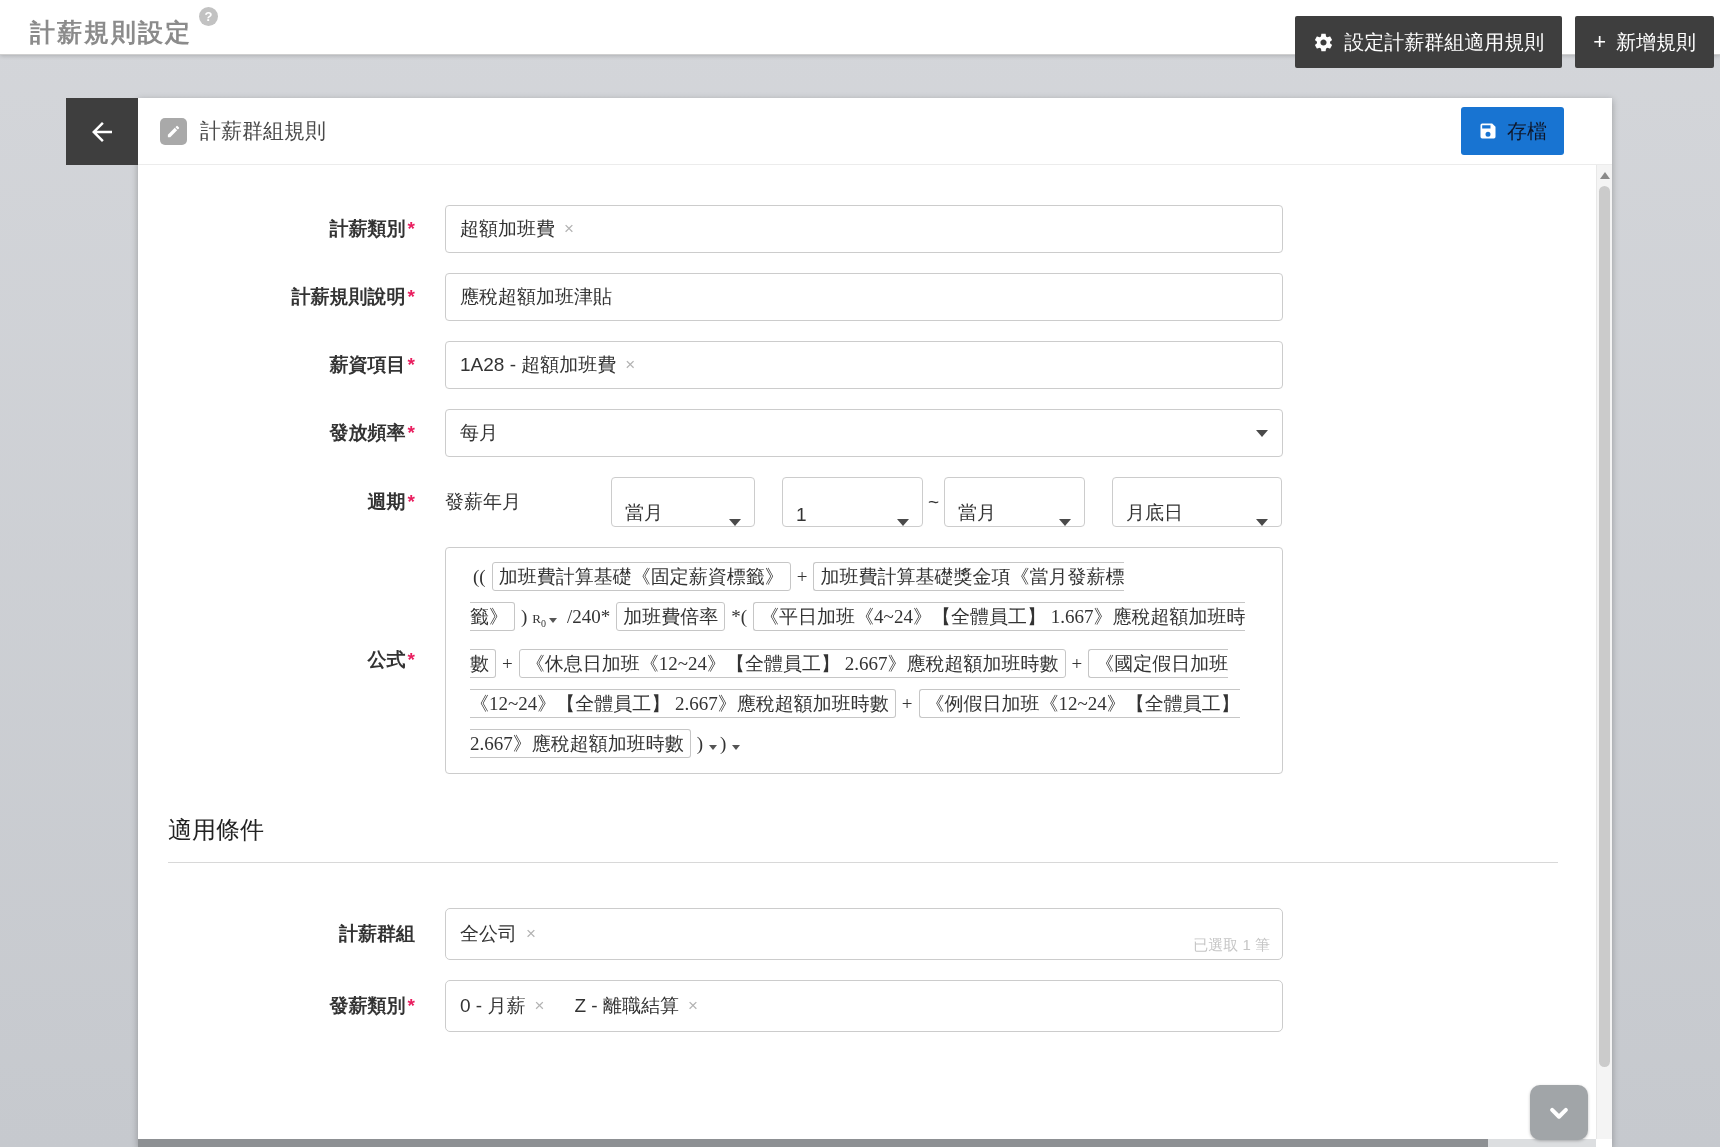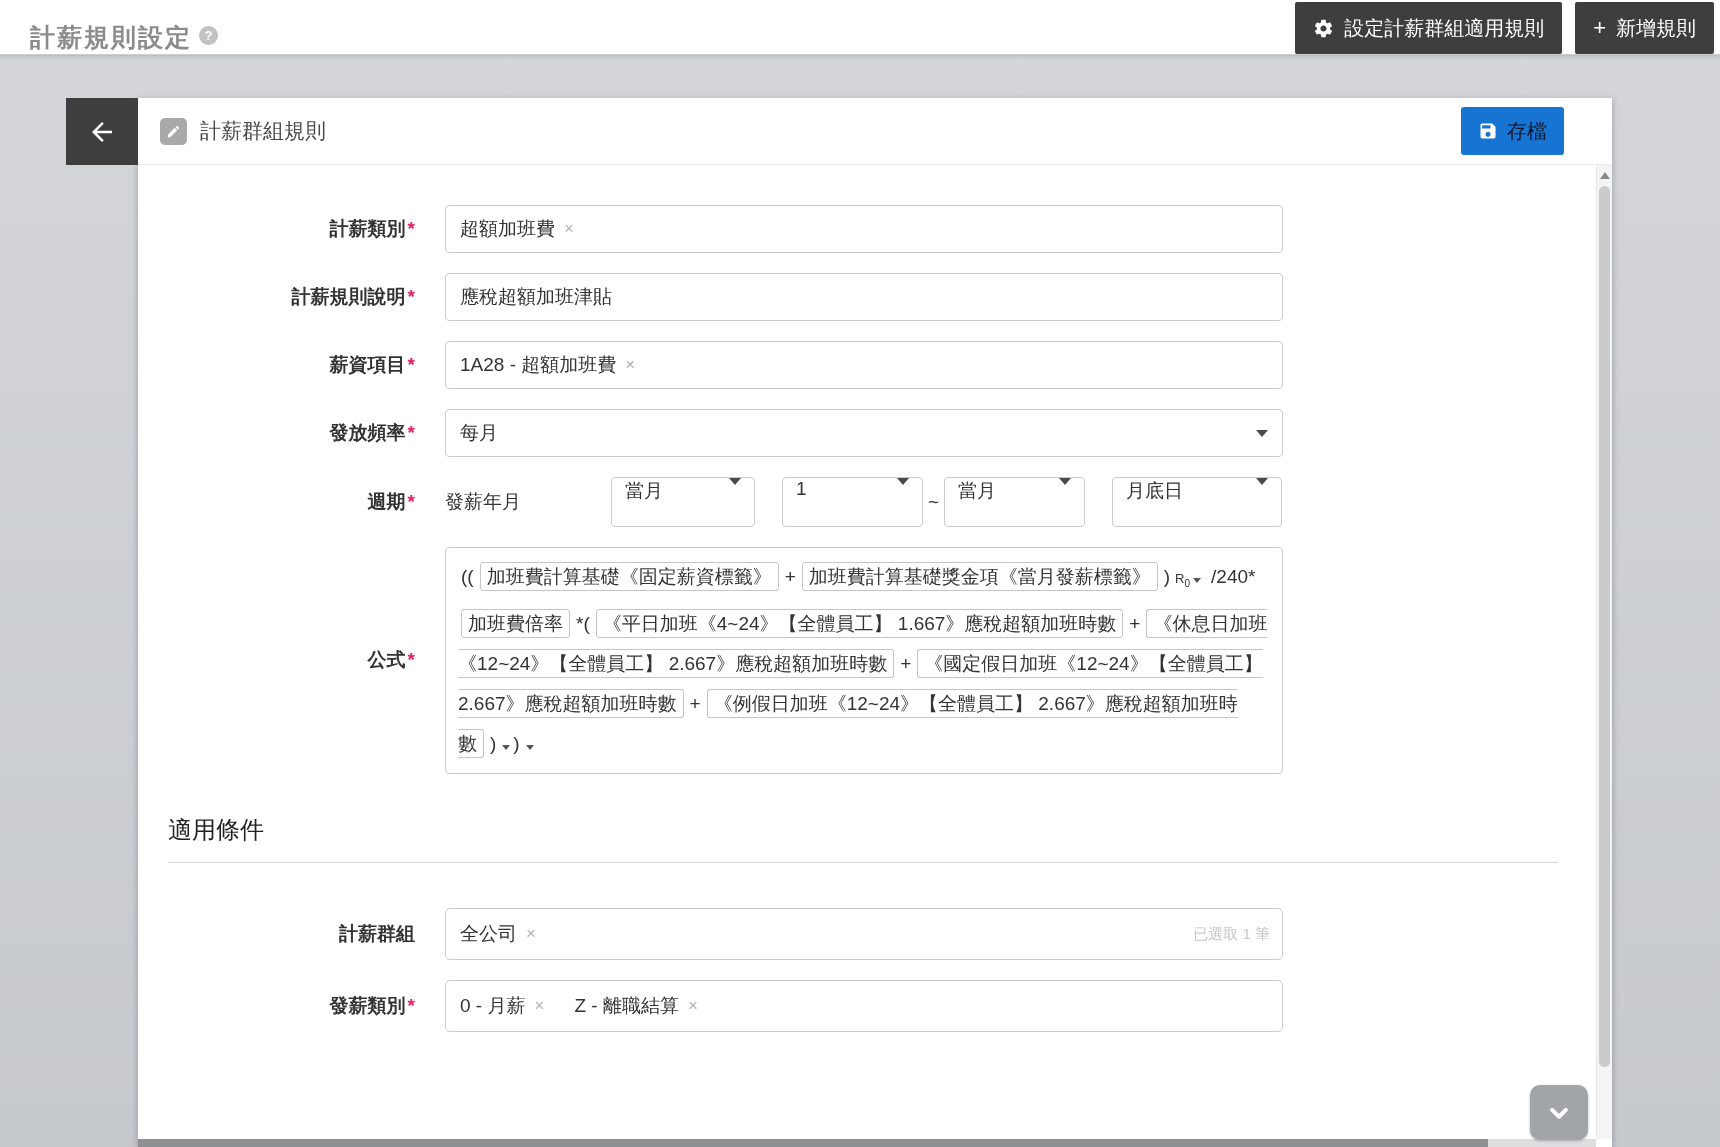--- a/index.html
+++ b/index.html
@@ -5,21 +5,21 @@
   * { margin:0; padding:0; box-sizing:border-box; }
   html,body { width:1720px; height:1147px; overflow:hidden; }
   body {
     font-family:"Liberation Sans","DejaVu Sans",sans-serif;
     background:linear-gradient(180deg,#d4d6da 0%,#c6c9ce 100%);
     position:relative; color:#333;
   }
   
   .topbar { position:absolute; top:0; left:0; width:1720px; height:55px; background:#fff;
     border-bottom:1px solid #cfcfcf; box-shadow:0 1px 4px rgba(0,0,0,.18);
-    display:flex; align-items:flex-end; padding:0 4px 0 30px; z-index:5; }
+    display:flex; align-items:flex-start; padding:16px 4px 0 30px; z-index:5; }
   .page-title { font-size:25px; font-weight:bold; color:#8b8b8b; letter-spacing:2px; }
   .help-badge { width:19px; height:19px; border-radius:50%; background:#c2c2c2; color:#fff;
     font-size:13px; font-weight:bold; display:inline-flex; align-items:center; justify-content:center;
     margin-left:7px; transform:translateY(-9px); cursor:pointer; }
   .topbar-buttons { margin-left:auto; display:flex; gap:13px; padding-right:2px; }
   .dark-btn { height:52px; background:#3e3e3e; color:#fff; font-size:20px; display:flex;
     align-items:center; gap:10px; padding:0 18px; border:none; border-radius:2px; cursor:pointer;
     font-family:inherit; }
   .plus-glyph { font-size:22px; line-height:1; }
   
@@ -46,48 +46,48 @@
   .inputbox { min-height:48px; border:1px solid #ccc; border-radius:4px; background:#fff;
     display:flex; align-items:center; padding:0 14px; font-size:19px; color:#333; }
   .chip { display:inline-flex; align-items:center; margin-right:30px; }
   .chip-x { color:#b3b3b3; font-size:17px; margin-left:9px; cursor:pointer; }
   .selectbox { justify-content:space-between; cursor:pointer; }
   .caret { width:0; height:0; border-left:6px solid transparent; border-right:6px solid transparent;
     border-top:7px solid #4a4a4a; }
   
   .period-field { display:flex; align-items:center; }
   .period-prefix { font-size:19px; color:#333; width:166px; }
-  .psel { height:50px; border:1px solid #ccc; border-radius:4px; display:flex; align-items:flex-start;
+  .psel { height:50px; border:1px solid #ccc; border-radius:4px; display:flex; align-items:flex-end;
     justify-content:space-between; padding:0 13px; font-size:19px; color:#333; background:#fff; cursor:pointer; }
   .ps1 { width:144px; margin-right:27px; }
   .ps2 { width:141px; }
   .tilde { margin:0 5px; font-size:19px; color:#333; }
   .ps3 { width:141px; margin-right:27px; }
   .ps4 { width:170px; }
   
-  .formula-box { border:1px solid #ccc; border-radius:4px; padding:9px 12px; font-size:19px;
-    line-height:40px; color:#333; min-height:220px; cursor:text; }
+  .formula-box { border:1px solid #ccc; border-radius:4px; padding:9px 24px; font-size:19px;
+    line-height:40px; color:#333; min-height:220px; cursor:text;font-family:Liberation Serif, serif; }
   .ftext { margin:0 3px; }
   .fchip { border:1px solid #c6c6c6; border-radius:3px; background:#fff; padding:3px 6px;
     margin:0 3px; cursor:pointer; }
   .rsub { font-size:13px; margin:0 7px 0 2px; white-space:nowrap; }
   .rsub sub { font-size:10px; }
   .tinycaret { display:inline-block; width:0; height:0; border-left:4px solid transparent;
     border-right:4px solid transparent; border-top:5px solid #555; margin-left:3px; }
   
   .notes { margin:18px 0 0 307px; width:745px; font-size:19px; font-style:italic; color:#8f9396;
     line-height:29px; }
   
   .section-head { margin:40px 0 0 30px; }
   .section-title { font-size:24px; font-weight:normal; color:#222; }
   .section-rule { border:none; border-top:1px solid #d8d8d8; margin-top:16px; width:1390px; }
   .cond-rows { margin-top:45px; }
   .cond-box { position:relative; height:52px; border:1px solid #ccc; border-radius:5px;
     display:flex; align-items:center; padding:0 14px; font-size:19px; color:#333; background:#fff; }
-  .selected-note { position:absolute; right:12px; bottom:15px; font-size:15px; color:#c6c6c6; }
+  .selected-note { position:absolute; right:12px; bottom:4px; font-size:15px; color:#c6c6c6; }
   .cond-row2 { margin-bottom:0; }
   
   .vscroll { position:absolute; top:67px; right:0; bottom:8px; width:16px; background:#f4f4f4;
     border-left:1px solid #e8e8e8; cursor:pointer; }
   .vscroll-arrow { width:0; height:0; border-left:5px solid transparent; border-right:5px solid transparent;
     border-bottom:7px solid #8a8a8a; margin:7px auto 5px; }
   .vscroll-thumb { position:absolute; top:21px; left:2px; width:11px; bottom:72px; background:#cbcbcb;
     border-radius:6px; cursor:grab; }
   .hscroll { position:absolute; bottom:0; left:0; right:16px; height:8px; background:#dcdee0; cursor:pointer; }
   .hscroll-thumb { position:absolute; left:0; top:0; height:8px; width:1350px; background:#8d9093; cursor:grab; }

